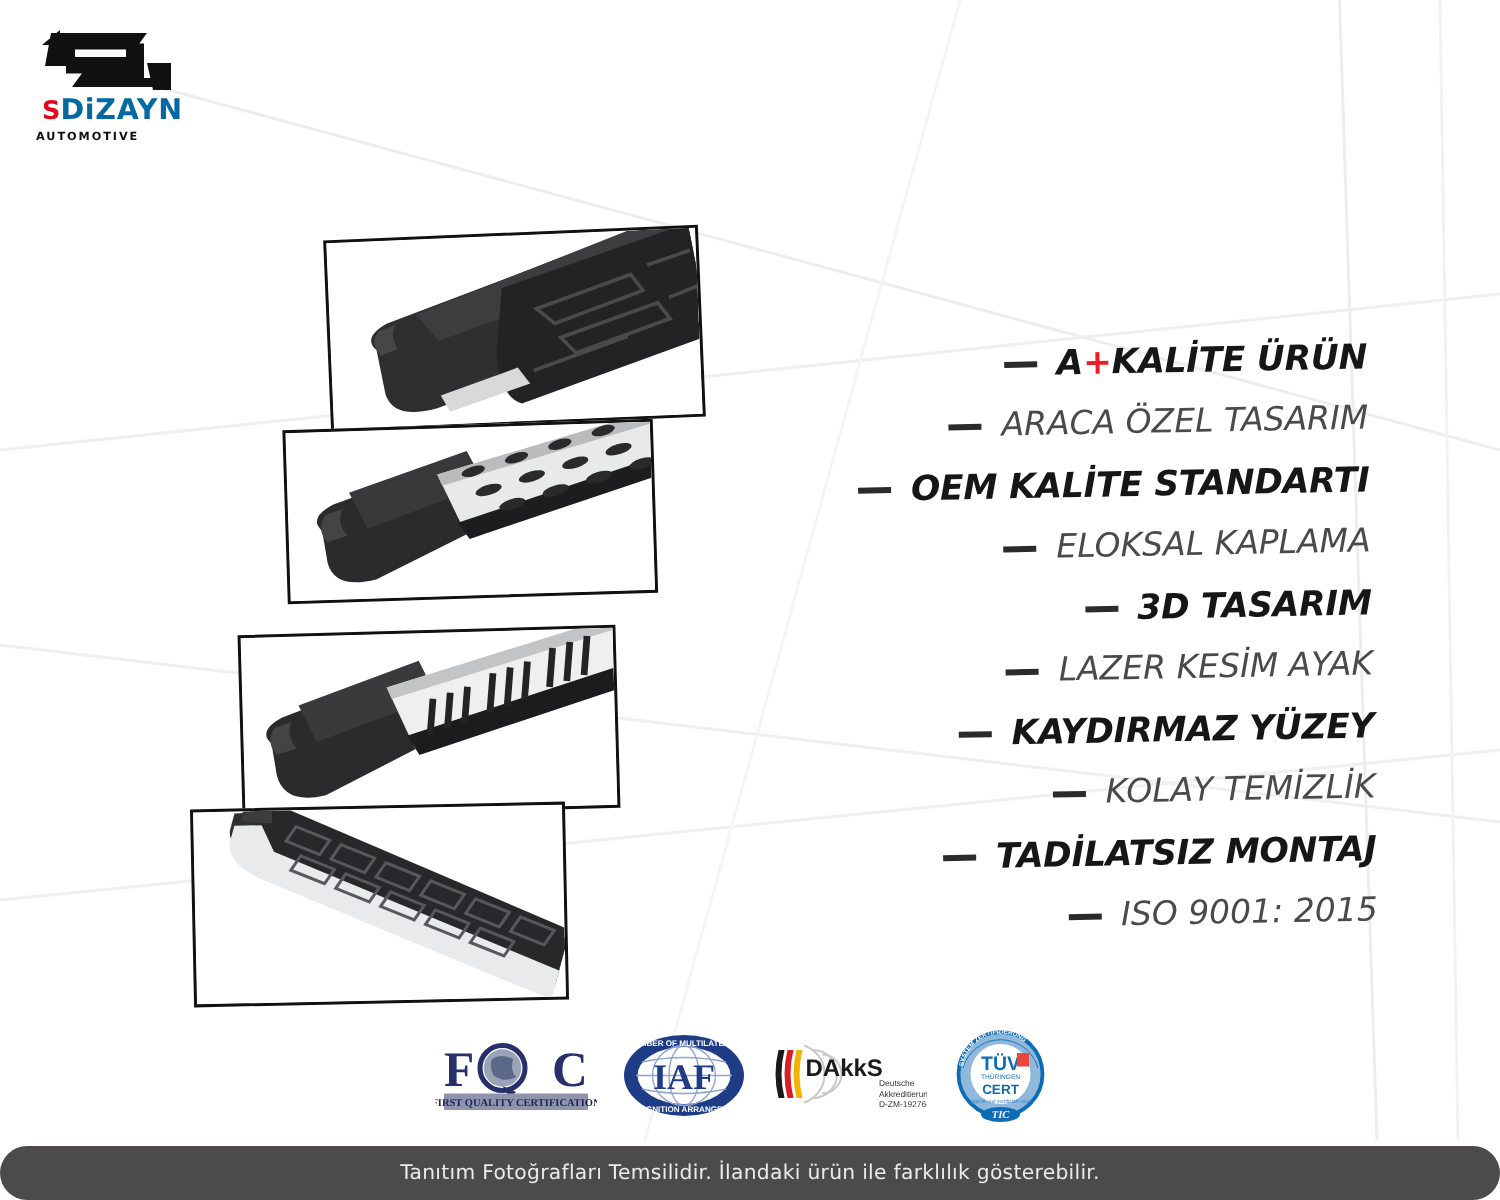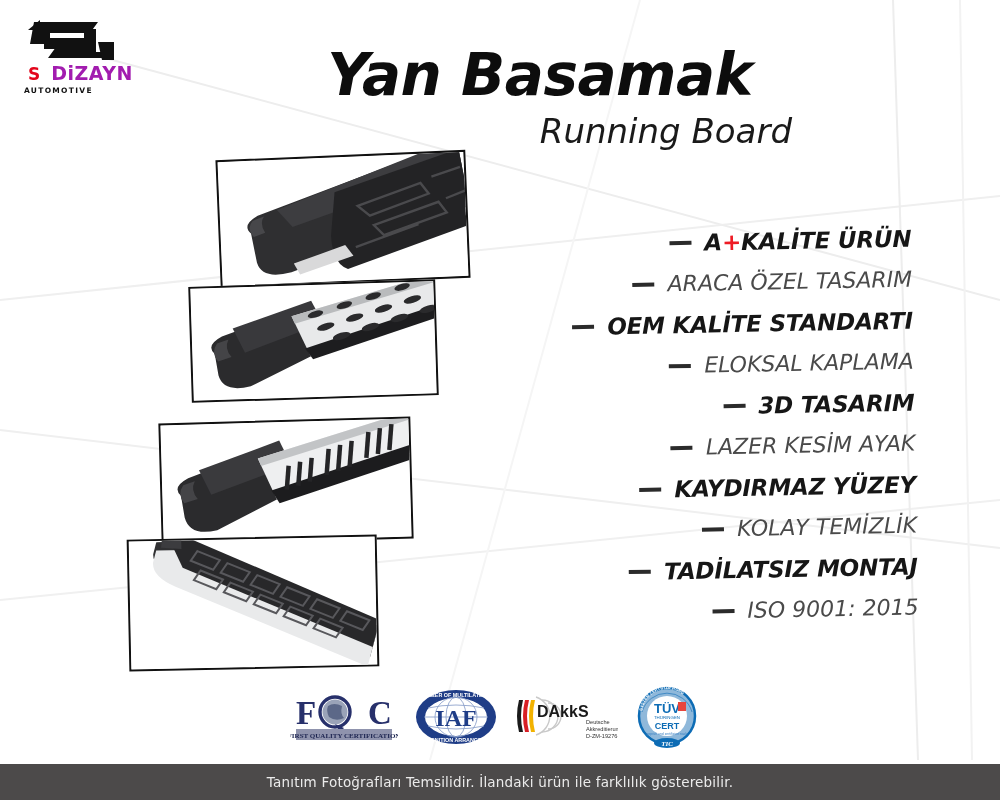--- a/index.html
+++ b/index.html
@@ -44,26 +44,26 @@
   }
   .logo-word .s-red {
     color: #e3051b;
     font-weight: bold;
     font-size: 17px;
     letter-spacing: -1px;
     line-height: 1;
     font-family: "DejaVu Sans", sans-serif;
   }
   .logo-word .dizayn {
-    color: #a21caf;
+    color: #0369a1;
     font-weight: bold;
     font-size: 19px;
     letter-spacing: 0.5px;
     line-height: 1;
-    margin-left: 12px;
+    margin-left: 1px;
     font-family: "DejaVu Sans", sans-serif;
   }
   .logo-sub {
     color: #111;
     font-size: 7.5px;
     font-weight: bold;
     letter-spacing: 1.3px;
     margin-top: 3px;
     font-family: "DejaVu Sans", sans-serif;
   }
@@ -164,20 +164,21 @@
   #footer-bar {
     position: absolute;
     left: 0;
     bottom: 0;
     width: 1000px;
     height: 36px;
     background: #4c4a4a;
     display: flex;
     align-items: center;
     justify-content: center;
+    border-radius: 18px;
   }
   #footer-text {
     color: #ebebeb;
     font-size: 13.5px;
     font-family: "DejaVu Sans", sans-serif;
     letter-spacing: 0.2px;
   }
 </style>
 </head>
 <body>
@@ -201,24 +202,20 @@
       <path d="M86 40 L24 40 L32 29 L72 29 L72 34 L86 34 Z" fill="#111111"></path>
       <path d="M74 24 L90 24 L90 42 L78 42 Z" fill="#111111"></path>
     </svg>
     <div class="logo-word">
       <span class="s-red">S</span>
       <span class="dizayn">DiZAYN</span>
     </div>
     <div class="logo-sub">AUTOMOTIVE</div>
   </div>
 
-  <div id="title-block">
-    <h1 id="main-title">Yan Basamak</h1>
-    <div id="sub-title">Running Board</div>
-  </div>
 
   <div class="photo-frame" style="left:218px; top:155px; width:246px; height:124px; transform: rotate(-2.4deg);">
     <svg width="246" height="124" viewBox="0 0 246 124">
       <rect width="246" height="124" fill="#ffffff"></rect>
       <g transform="rotate(-9 123 62)">
         <path d="M30 58 Q22 48 40 42 L210 14 L250 16 L250 74 L62 104 Q32 106 30 88 Z" fill="#2f2f31"></path>
         <path d="M60 40 L215 12 L250 14 L250 34 L72 60 Z" fill="#3d3d40"></path>
         <path d="M120 34 L250 16 L250 92 L118 112 Q104 104 108 76 Z" fill="#232325"></path>
         <g fill="none" stroke="#4a4a4d" stroke-width="2.4">
           <path d="M140 52 L206 42 L212 54 L150 64 Z"></path>

